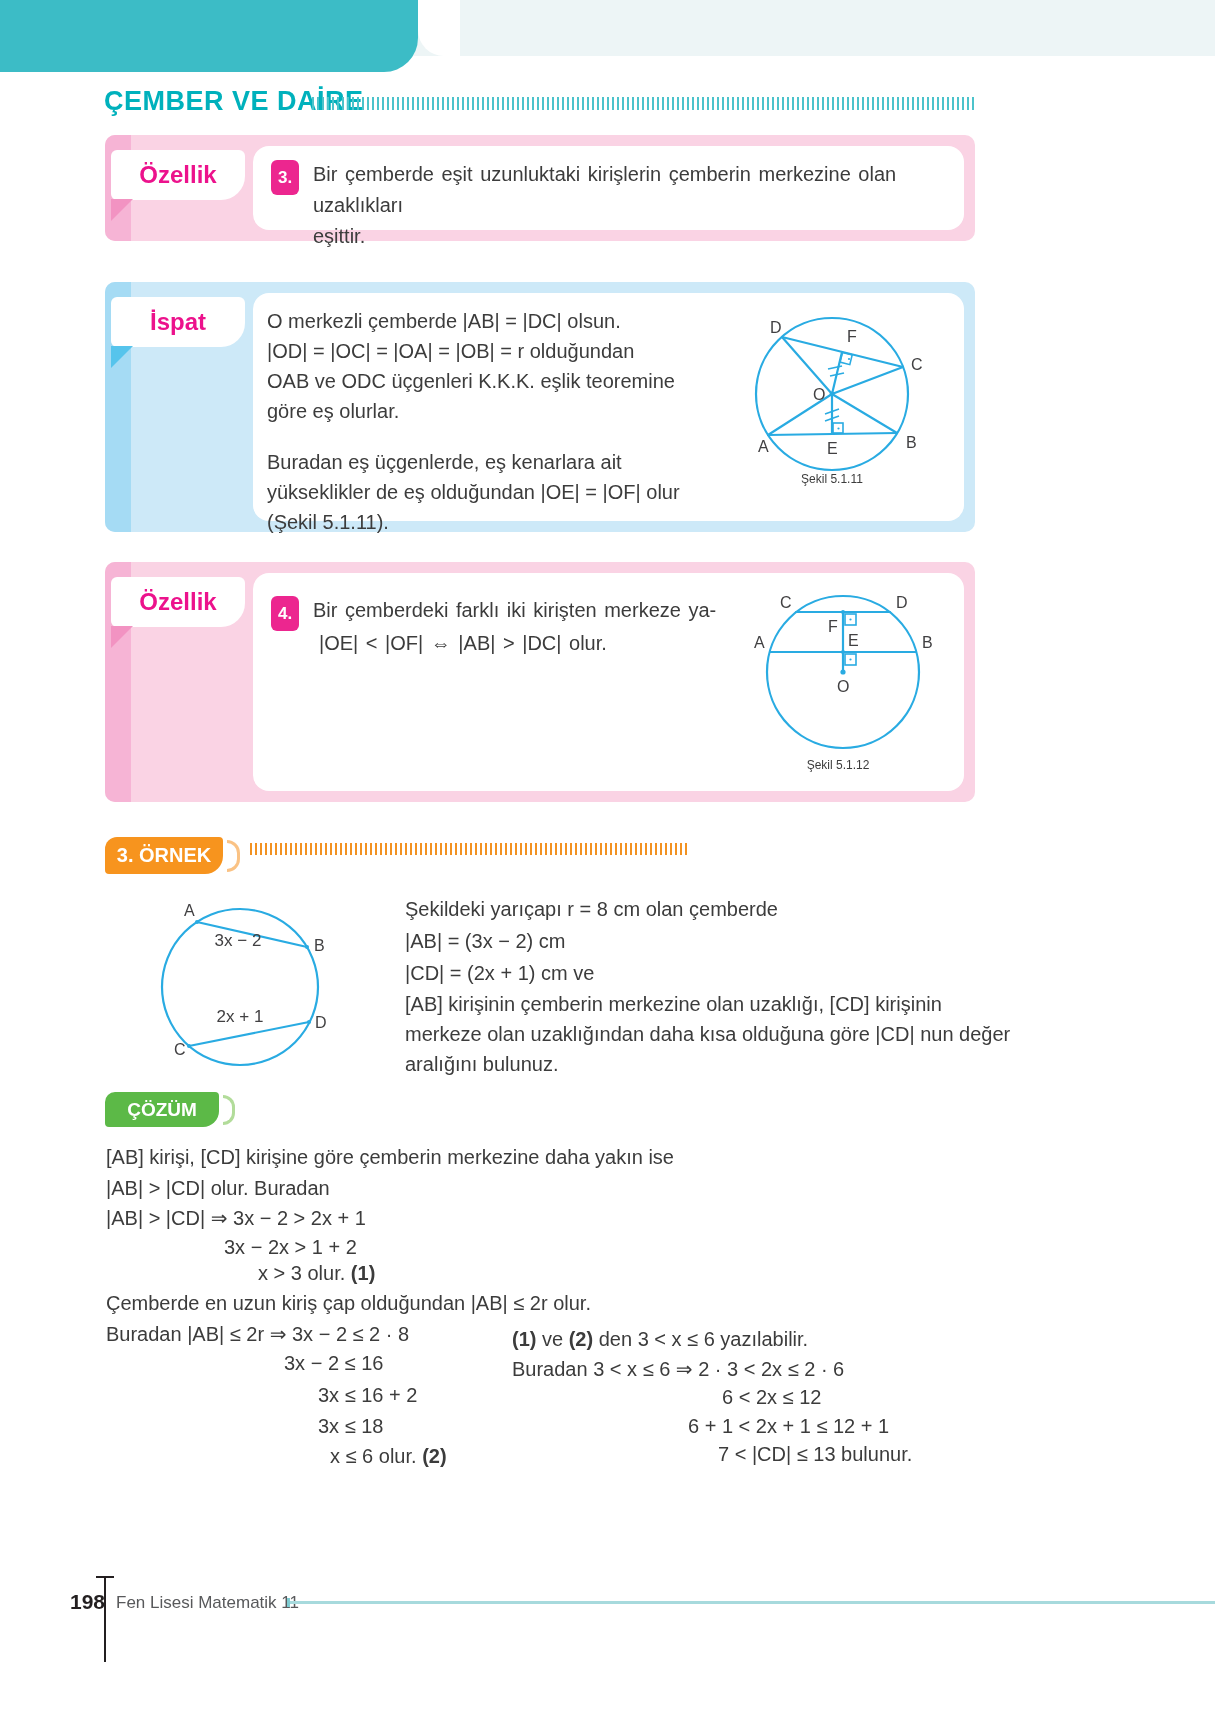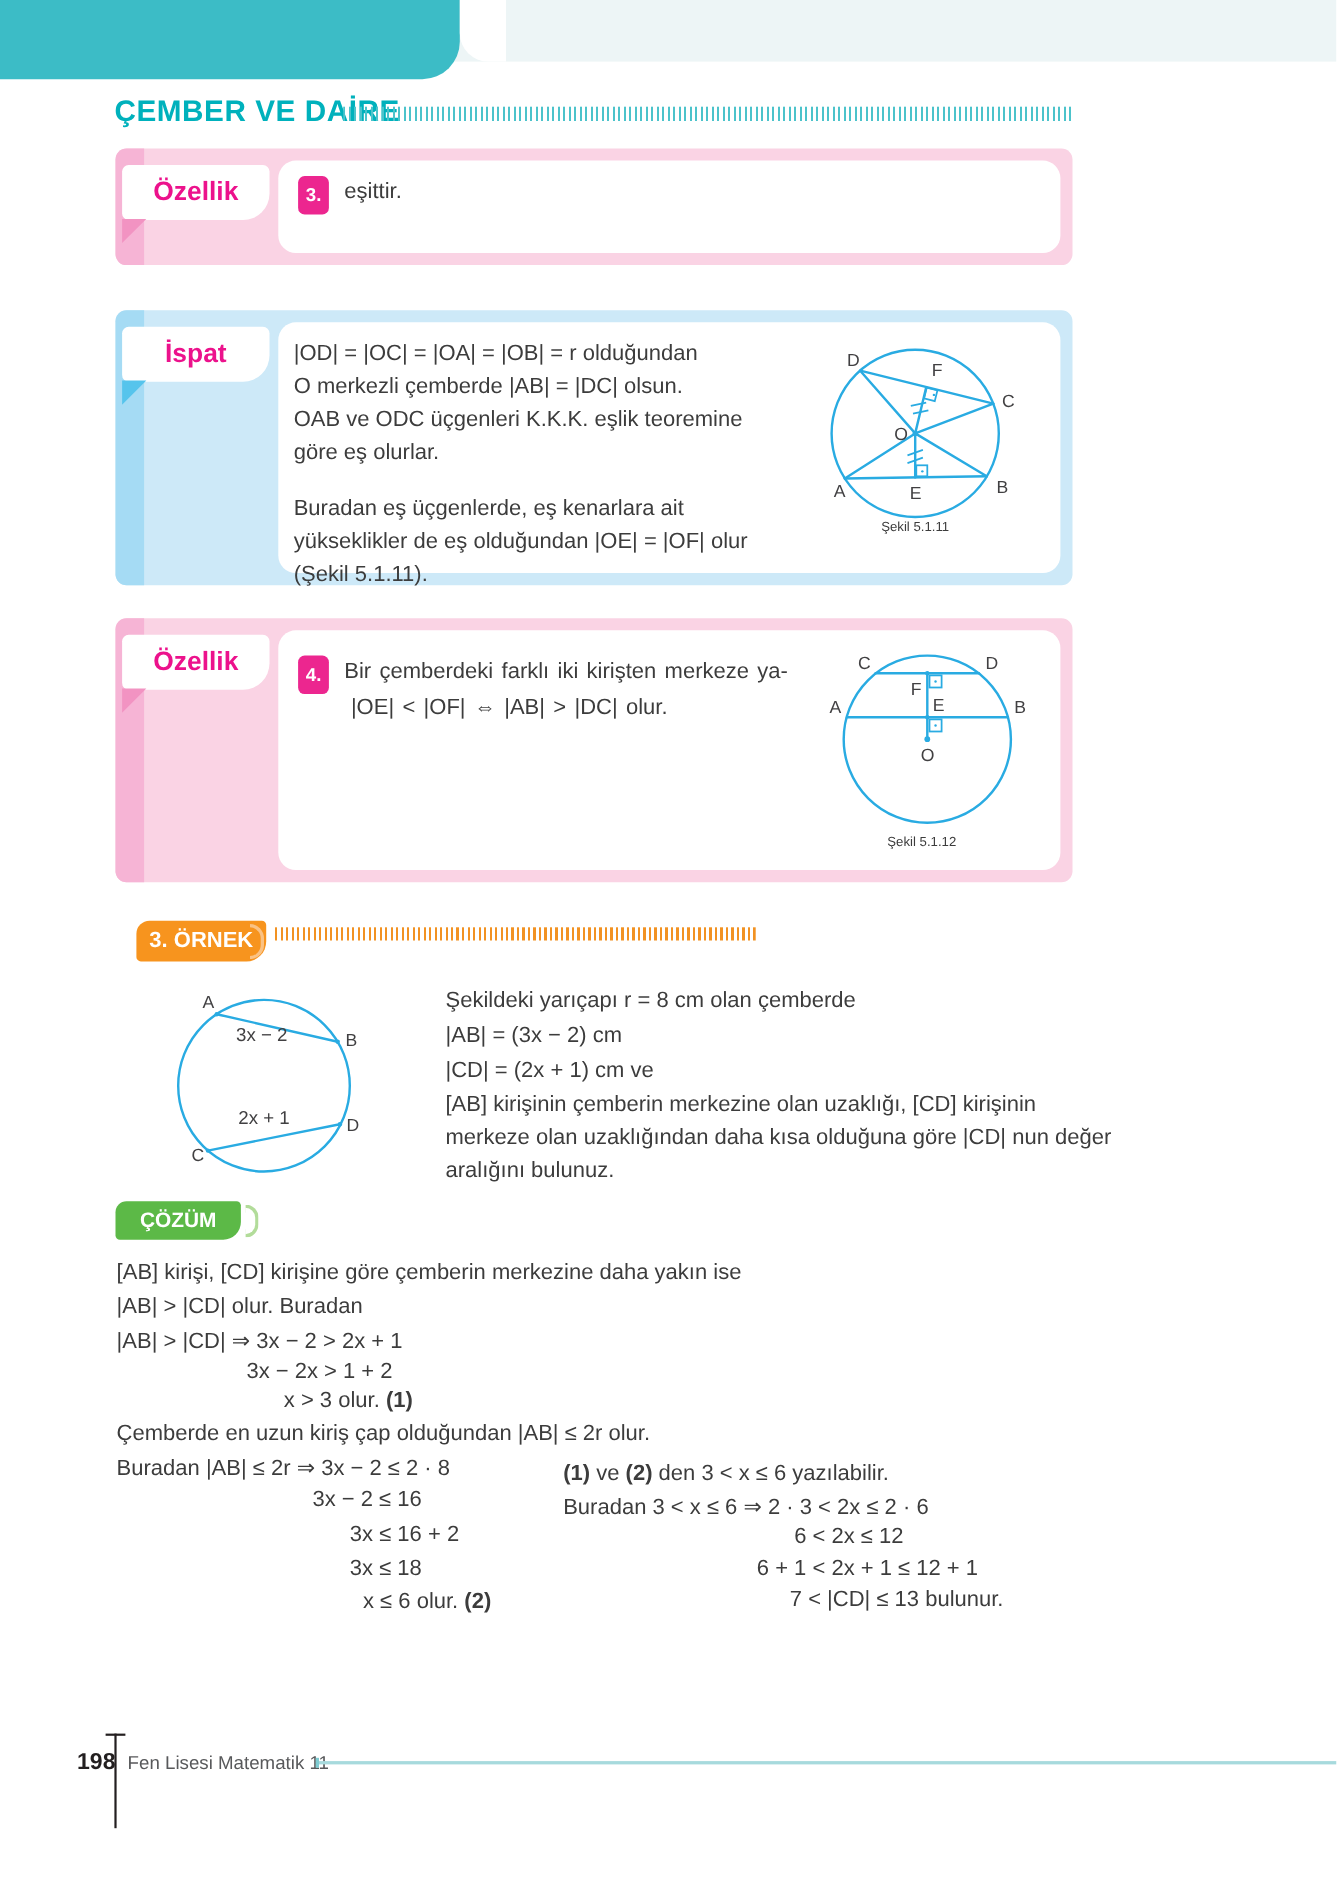--- a/index.html
+++ b/index.html
@@ -36,21 +36,21 @@
   .proof-text { position:absolute; left:14px; top:13px; font-size:20px; line-height:30px; white-space:nowrap; }
   .proof-gap { margin-top:21px; }
   
   .fig { position:absolute; }
   .fig-caption { position:absolute; width:220px; text-align:center; font-size:12px; color:#3c3c3c; }
   svg text { font-family:"Liberation Sans", sans-serif; font-size:16px; fill:#414042; }
   svg .chord-label { font-size:17px; }
   
   .example-label { position:absolute; left:105px; top:837px; width:118px; height:37px; background:#f7941e;
     border-radius:12px 4px 18px 4px; color:#fff; font-weight:bold; font-size:20px;
-    display:flex; align-items:center; justify-content:center;margin-left:19px; }
+    display:flex; align-items:center; justify-content:center; }
   .example-hook { position:absolute; left:227px; top:840px; width:13px; height:32px;
     border:3px solid #fac284; border-left:none; border-radius:0 14px 14px 0; }
   .example-dots { position:absolute; left:250px; top:843px; width:437px; height:12px;
     background:repeating-linear-gradient(90deg,#f29222 0 2px, transparent 2px 5px); }
   .ex-line { position:absolute; left:405px; font-size:20px; white-space:nowrap; }
   
   .solution-label { position:absolute; left:105px; top:1092px; width:114px; height:35px; background:#5cb947;
     border-radius:10px 4px 16px 4px; color:#fff; font-weight:bold; font-size:19px;
     display:flex; align-items:center; justify-content:center; }
   .solution-hook { position:absolute; left:223px; top:1095px; width:12px; height:30px;
@@ -78,33 +78,34 @@
 <div class="top-bar"></div>
 <div class="top-notch"></div>
 <div class="page-title">ÇEMBER VE DAİRE</div>
 <div class="title-dots"></div>
 
 <div class="feature-box box-pink" style="top:135px;height:106px;">
   <div class="edge edge-pink"></div>
   <div class="inner">
     <div class="prop-text">
       <span class="num-badge">3.</span>
+      <div class="t">Bir çemberde eşit uzunluktaki kirişlerin çemberin merkezine olan uzaklıkları</div>
       <div class="t">eşittir.</div>
     </div>
   </div>
   <div class="tab">Özellik</div>
   <div class="fold fold-pink"></div>
 </div>
 
 <div class="feature-box box-blue" style="top:282px;height:250px;">
   <div class="edge edge-blue"></div>
   <div class="inner">
     <div class="proof-text">
+      <div>O merkezli çemberde |AB| = |DC| olsun.</div>
       <div>|OD| = |OC| = |OA| = |OB| = r olduğundan</div>
-      <div>O merkezli çemberde |AB| = |DC| olsun.</div>
       <div>OAB ve ODC üçgenleri K.K.K. eşlik teoremine</div>
       <div>göre eş olurlar.</div>
       <div class="proof-gap">Buradan eş üçgenlerde, eş kenarlara ait</div>
       <div>yükseklikler de eş olduğundan |OE| = |OF| olur</div>
       <div>(Şekil 5.1.11).</div>
     </div>
   </div>
   <div class="tab">İspat</div>
   <div class="fold fold-blue"></div>
 </div>

